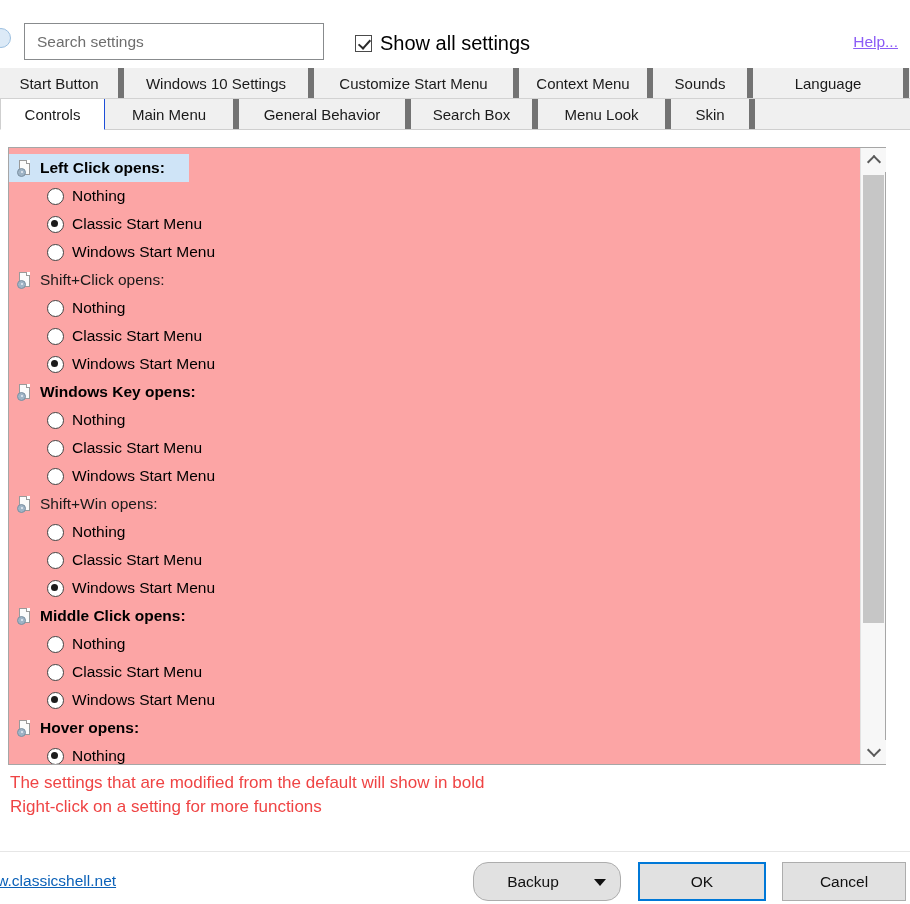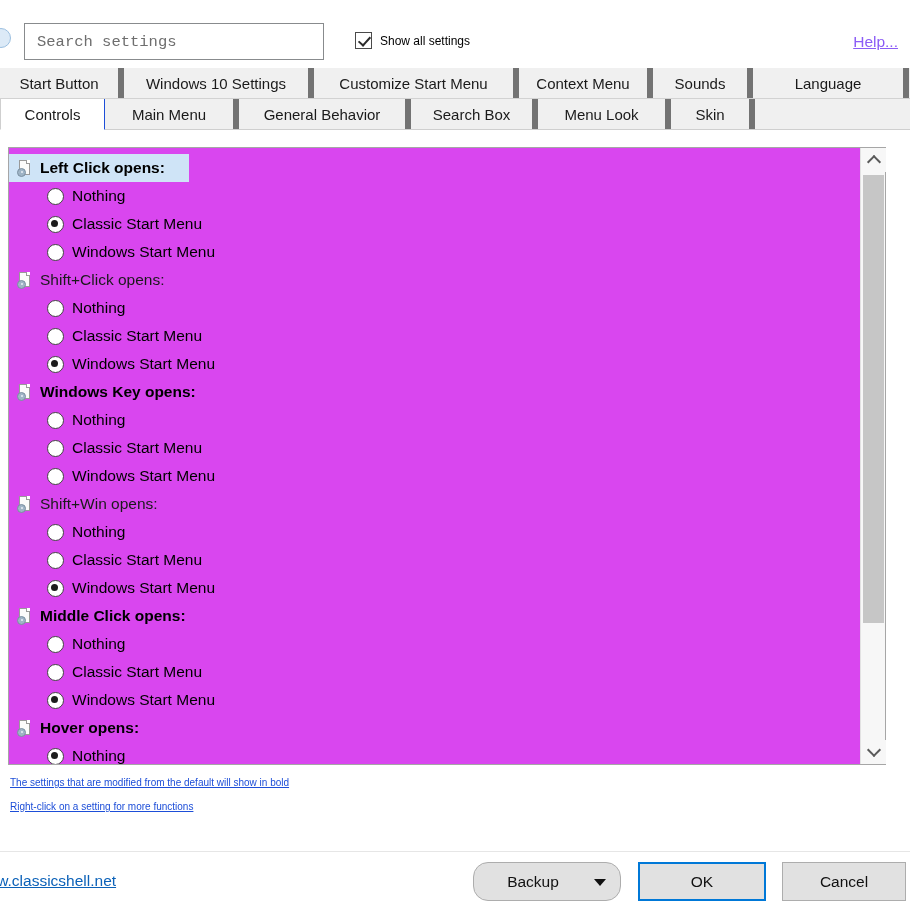--- a/index.html
+++ b/index.html
@@ -42,21 +42,21 @@
     background: #ffffff;
     box-sizing: border-box;
     display: flex;
     align-items: center;
     padding: 0 10px;
   }
   .search-box input {
     border: 0;
     outline: none;
     width: 100%;
-    font-family: Liberation Mono, monospace;
+    font-family: Liberation Sans, sans-serif;
     font-size: 15.5px;
     color: #000000;
     background: transparent;
   }
   .search-box input::placeholder {
     color: #6e6e6e;
     opacity: 1;
   }
 
   .showall {
@@ -77,21 +77,21 @@
   }
   .cbox.checked::after {
     content: "";
     position: absolute;
     left: 5px; top: 1px;
     width: 5px; height: 10px;
     border: solid #2a2a2a;
     border-width: 0 2px 2px 0;
     transform: rotate(42deg);
   }
-  .showall-label { font-size: 12px; }
+  .showall-label { font-size: 20px; }
 
   .help-link {
     position: absolute;
     right: 12px; top: 33px;
     color: #8b5cf6;
     text-decoration: underline;
     font-size: 15.5px;
     cursor: pointer;
   }
 
@@ -134,21 +134,21 @@
     border-bottom: 1px solid #ffffff;
     margin-bottom: -1px;
   }
 
   
   .listwrap {
     position: absolute;
     left: 8px; top: 147px;
     width: 878px; height: 618px;
     border: 1px solid #a6a6a6;
-    background: #d946ef;
+    background: #fca5a5;
     box-sizing: border-box;
     display: flex;
   }
   .listbody {
     position: relative;
     flex: 1 1 auto;
     overflow: hidden;
     padding-top: 6px;
   }
   .srow {
@@ -270,24 +270,23 @@
     width: 21px;
     height: 448px;
     background: #c6c6c6;
     cursor: default;
   }
 
   
   .hints {
     position: absolute;
     left: 10px; top: 771px;
-    font-size: 10px;
+    font-size: 17px;
     line-height: 24px;
-    color: #1d4ed8;
-    text-decoration: underline;
+    color: #ef4444;
   }
 
   
   .footer-sep {
     position: absolute;
     left: 0; top: 851px;
     width: 910px; height: 1px;
     background: #e6e6e6;
   }
   .site-link {

